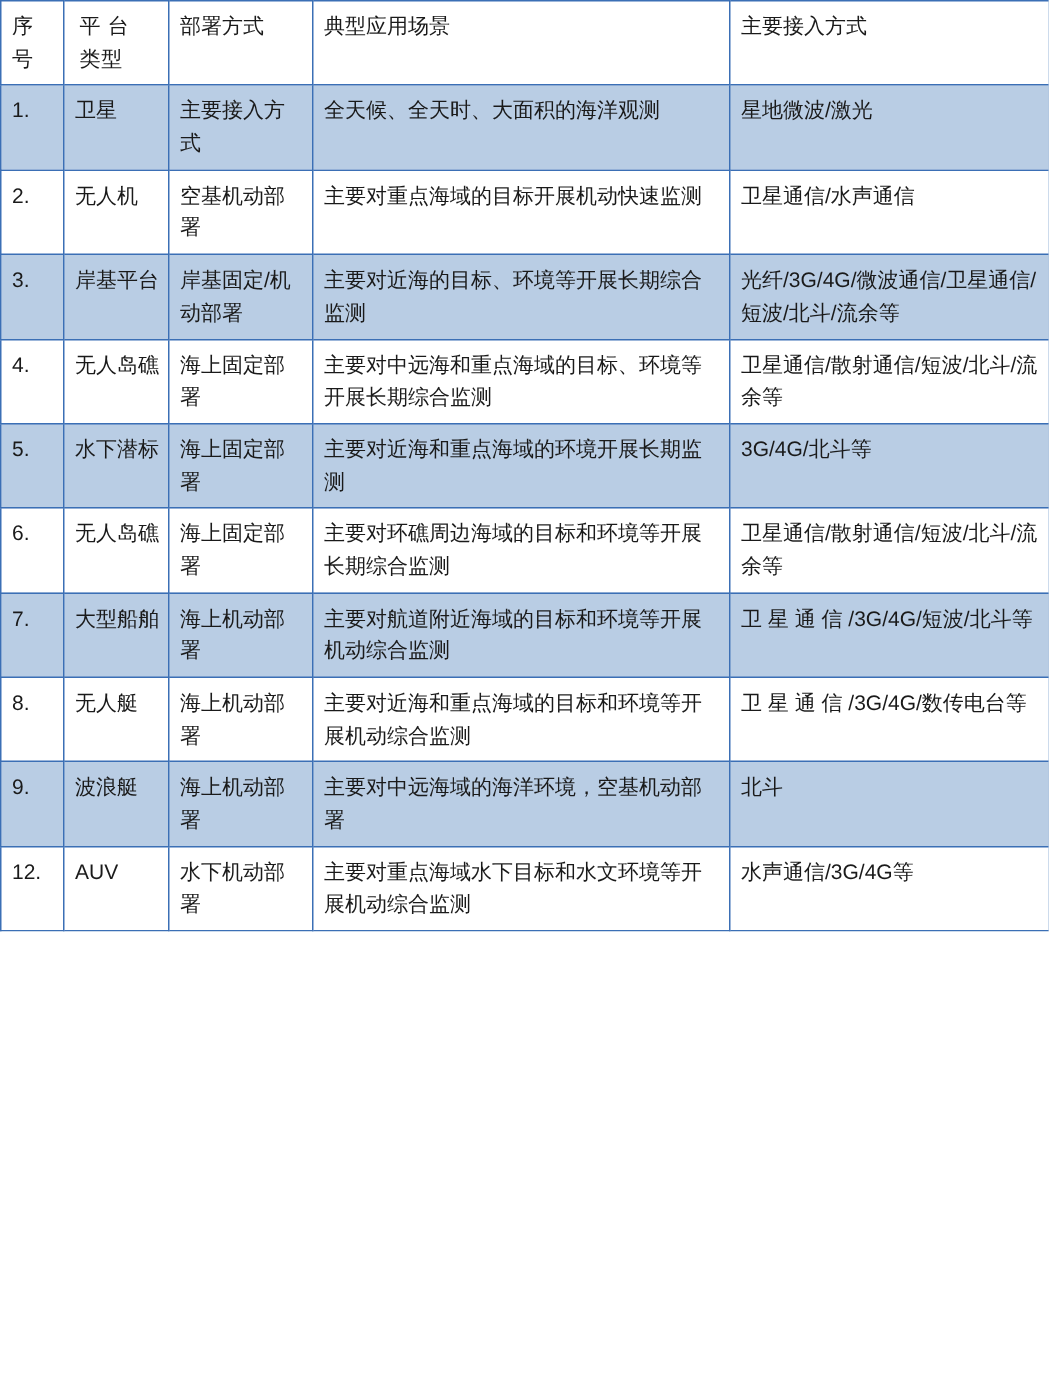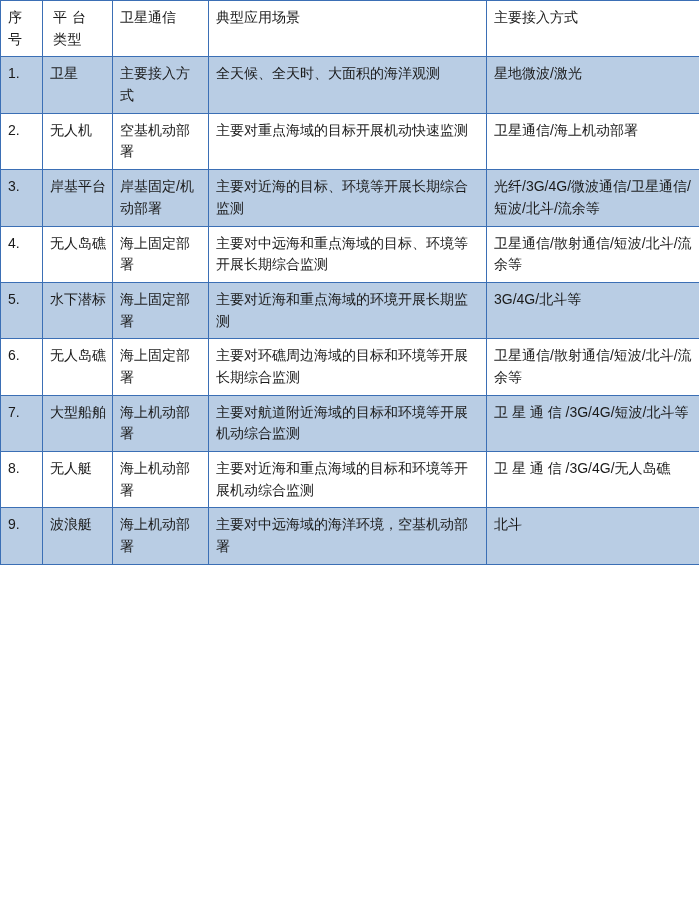--- a/index.html
+++ b/index.html
@@ -88,21 +88,21 @@
       <tr>
         <th class="h0">
           <div>序</div>
           <div>号</div>
         </th>
         <th class="h1 spread">
           <div>平  台</div>
           <div>类型</div>
         </th>
         <th class="h2">
-          <div>卫星通信</div>
+          <div>部署方式</div>
         </th>
         <th class="h2">
           <div>典型应用场景</div>
         </th>
         <th class="h2">
           <div>主要接入方式</div>
         </th>
       </tr>
     </thead>
     <tbody>
@@ -111,21 +111,21 @@
         <td>卫星</td>
         <td>主要接入方式</td>
         <td class="justify">全天候、全天时、大面积的海洋观测</td>
         <td class="justify">星地微波/激光</td>
       </tr>
       <tr class="plain">
         <td class="num">2.</td>
         <td>无人机</td>
         <td>空基机动部署</td>
         <td class="justify">主要对重点海域的目标开展机动快速监测</td>
-        <td class="justify">卫星通信/海上机动部署</td>
+        <td class="justify">卫星通信/水声通信</td>
       </tr>
       <tr class="shade">
         <td class="num">3.</td>
         <td>岸基平台</td>
         <td>岸基固定/机动部署</td>
         <td class="justify">主要对近海的目标、环境等开展长期综合监测</td>
         <td class="justify">光纤/3G/4G/微波通信/卫星通信/短波/北斗/流余等</td>
       </tr>
       <tr class="plain">
         <td class="num">4.</td>
@@ -153,24 +153,31 @@
         <td>大型船舶</td>
         <td>海上机动部署</td>
         <td class="justify">主要对航道附近海域的目标和环境等开展机动综合监测</td>
         <td class="justify">卫 星 通 信 /3G/4G/短波/北斗等</td>
       </tr>
       <tr class="plain">
         <td class="num">8.</td>
         <td>无人艇</td>
         <td>海上机动部署</td>
         <td class="justify">主要对近海和重点海域的目标和环境等开展机动综合监测</td>
-        <td class="justify">卫 星 通 信 /3G/4G/无人岛礁</td>
+        <td class="justify">卫 星 通 信 /3G/4G/数传电台等</td>
       </tr>
       <tr class="shade">
         <td class="num">9.</td>
         <td>波浪艇</td>
         <td>海上机动部署</td>
         <td class="justify">主要对中远海域的海洋环境，空基机动部署</td>
         <td class="justify">北斗</td>
       </tr>
+      <tr class="plain">
+        <td class="num">12.</td>
+        <td>AUV</td>
+        <td>水下机动部署</td>
+        <td class="justify">主要对重点海域水下目标和水文环境等开展机动综合监测</td>
+        <td class="justify">水声通信/3G/4G等</td>
+      </tr>
     </tbody>
   </table>
 </div>
 
 </body></html>

